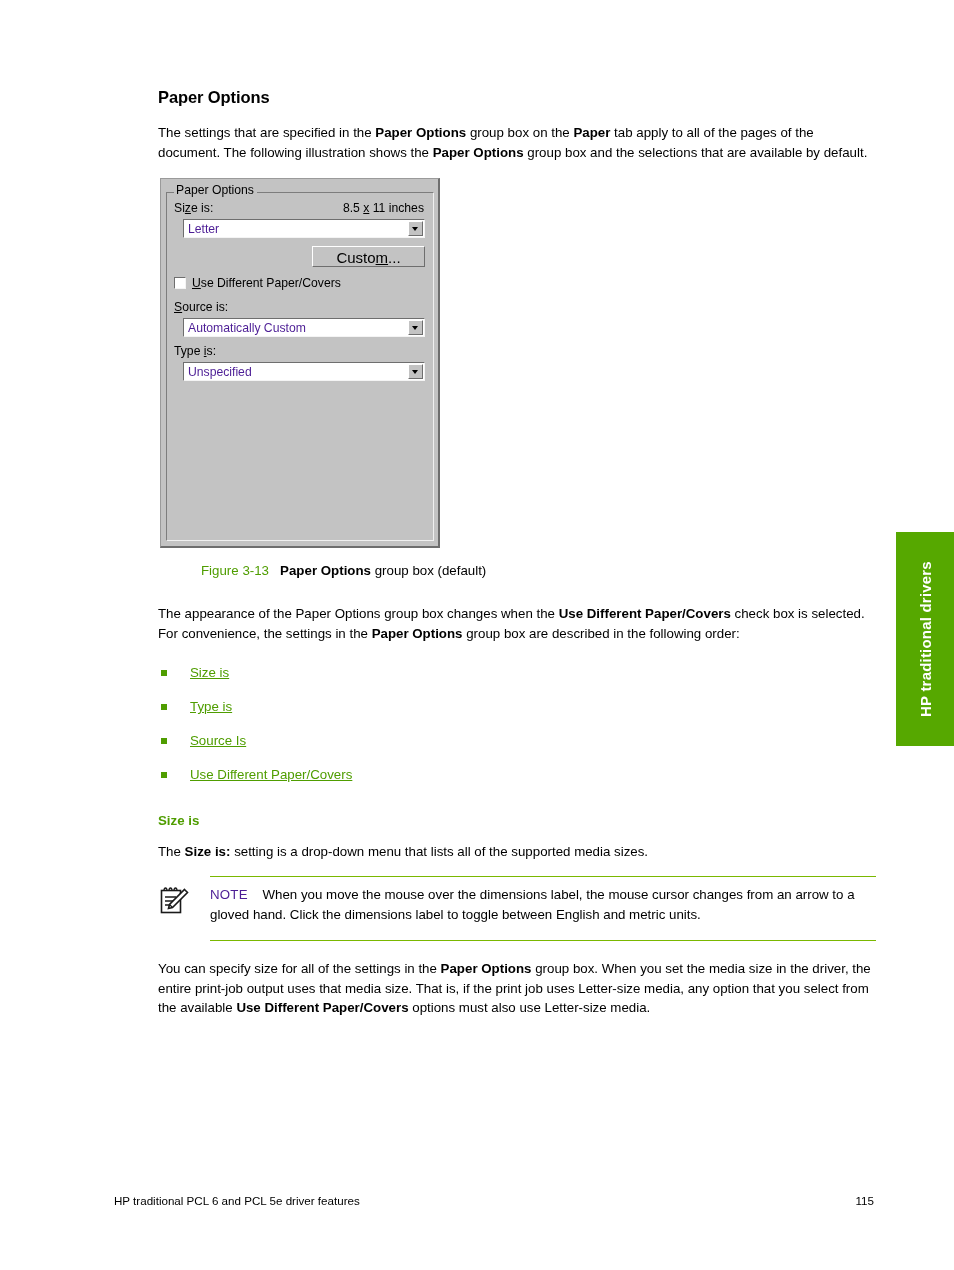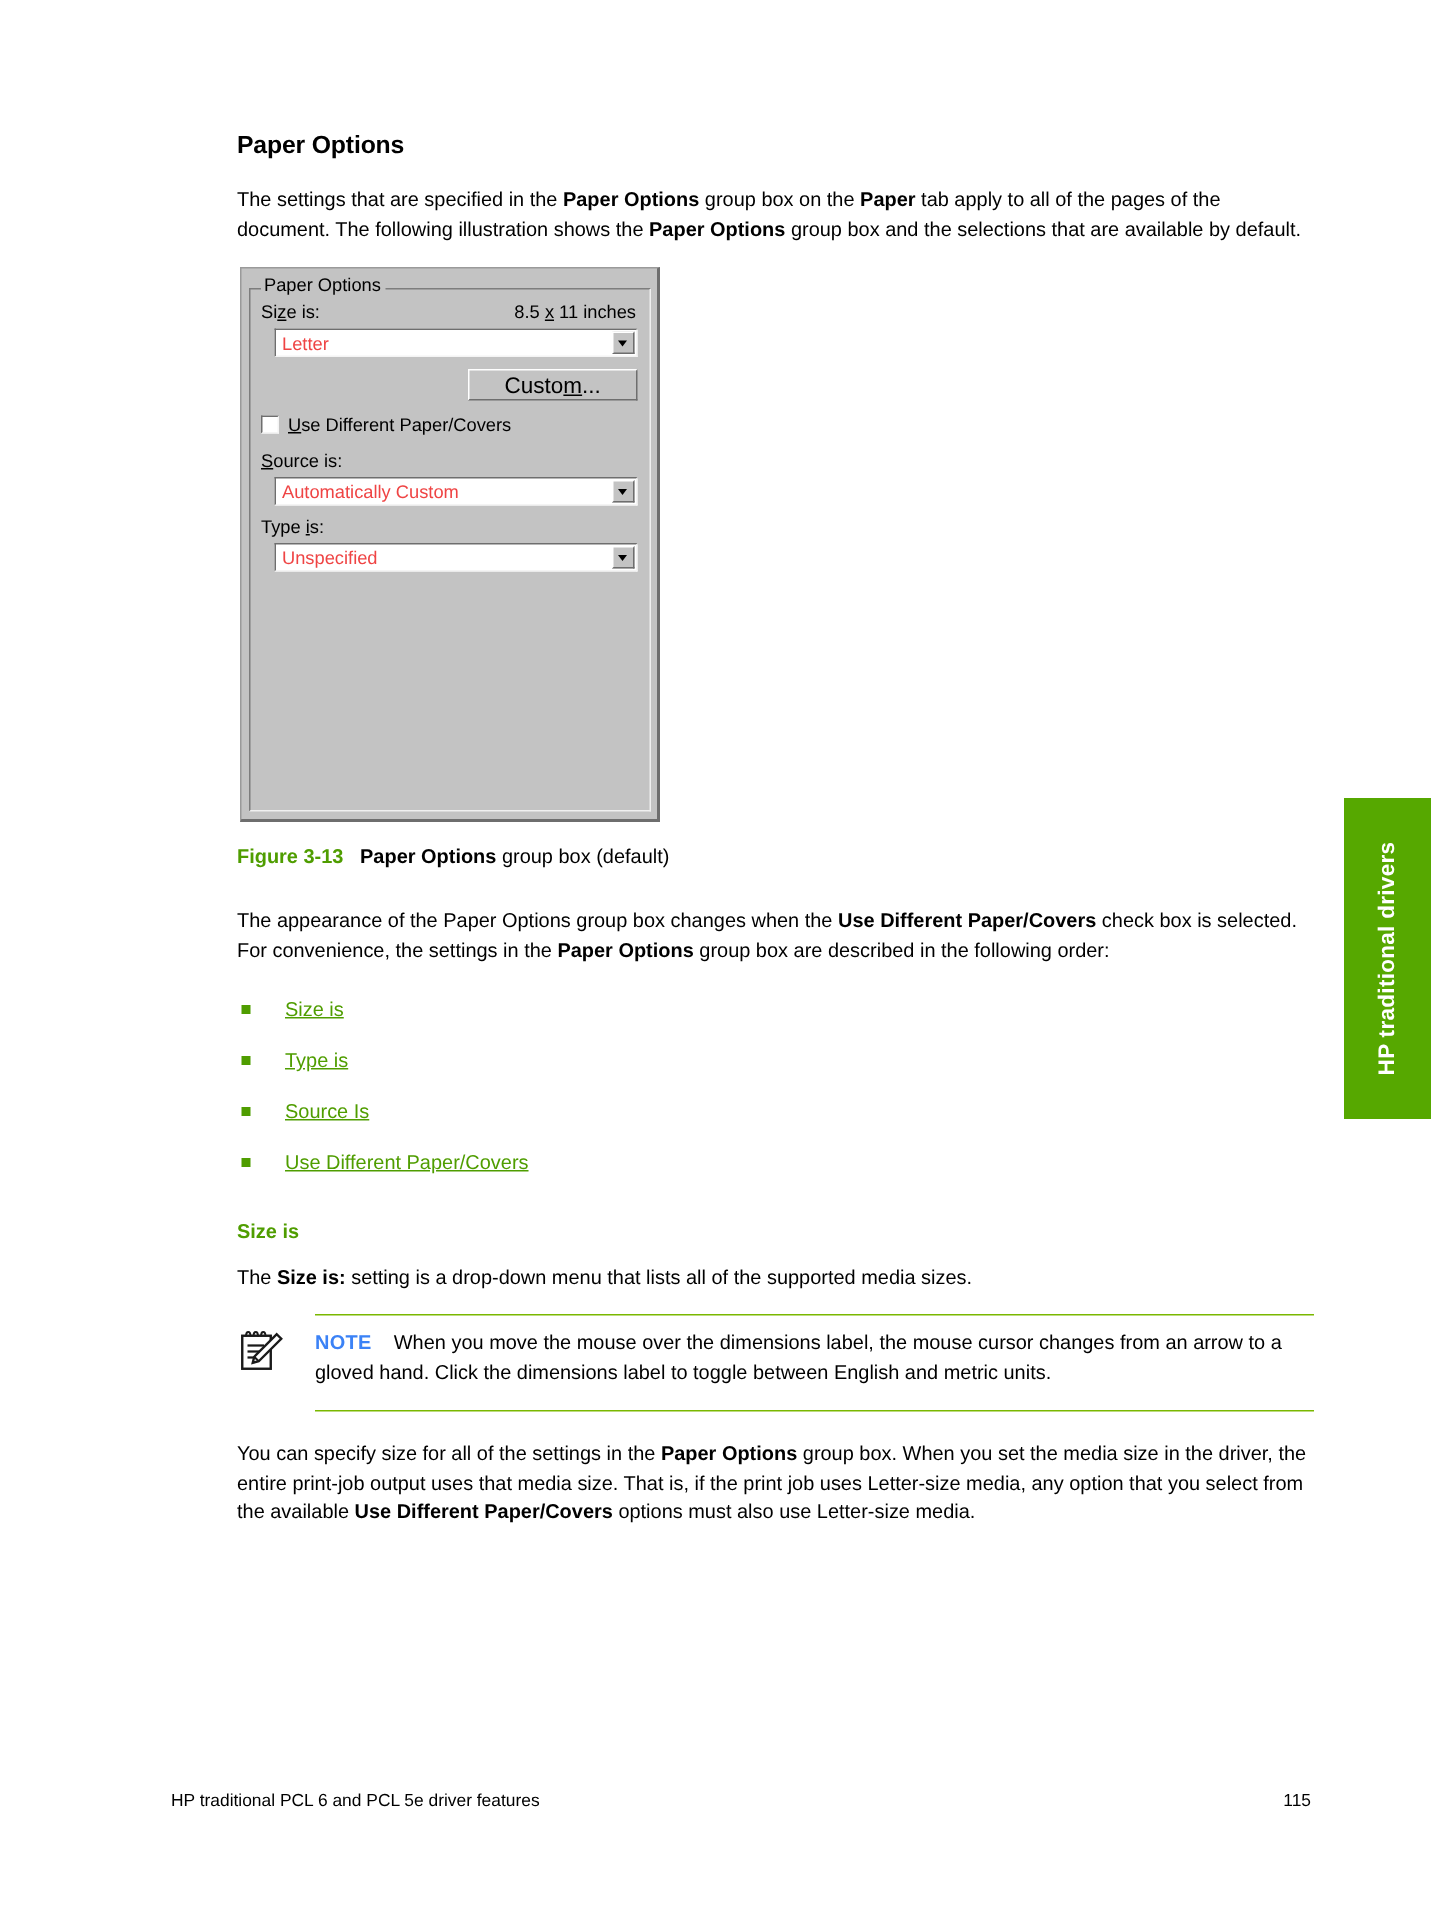--- a/index.html
+++ b/index.html
@@ -121,21 +121,21 @@
     box-sizing: border-box;
     margin-top: 3px;
     margin-left: 9px;
   }
   .combo-text {
     position: absolute;
     left: 4px;
     top: 2px;
     font-size: 12.2px;
     line-height: 15px;
-    color: #ef4444;
+    color: #4c1d95;
     white-space: nowrap;
   }
   .combo-btn {
     position: absolute;
     right: 1px;
     top: 1px;
     width: 15px;
     height: 15px;
     background: #c3c3c3;
     border-top: 1px solid #ffffff;
@@ -208,21 +208,22 @@
   .spacer-7 { height: 7px; }
 
   
   .fig-caption {
     font-size: 13.3px;
     line-height: 18px;
     margin: 14px 0 0 0;
   }
   .fig-num {
     color: #4f9d00;
-    font-weight: bold;
+    font-weight: normal;
+    margin-left: 43px;
   }
 
   
   ul.link-list {
     list-style: none;
     margin: 22px 0 0 0;
     padding: 0;
   }
   ul.link-list li {
     position: relative;
@@ -271,22 +272,22 @@
     border-top: 1.6px solid #7ab800;
     border-bottom: 1.6px solid #7ab800;
     padding: 8px 0 16px 0;
   }
   .note-text {
     font-size: 13.3px;
     line-height: 19.6px;
     margin: 0;
   }
   .note-kw {
-    color: #3b82f6;
-    font-weight: bold;
+    color: #4c1d95;
+    font-weight: normal;
     letter-spacing: 0.2px;
   }
 
   
   .side-tab {
     position: absolute;
     right: 0;
     top: 532px;
     width: 58px;
     height: 214px;

